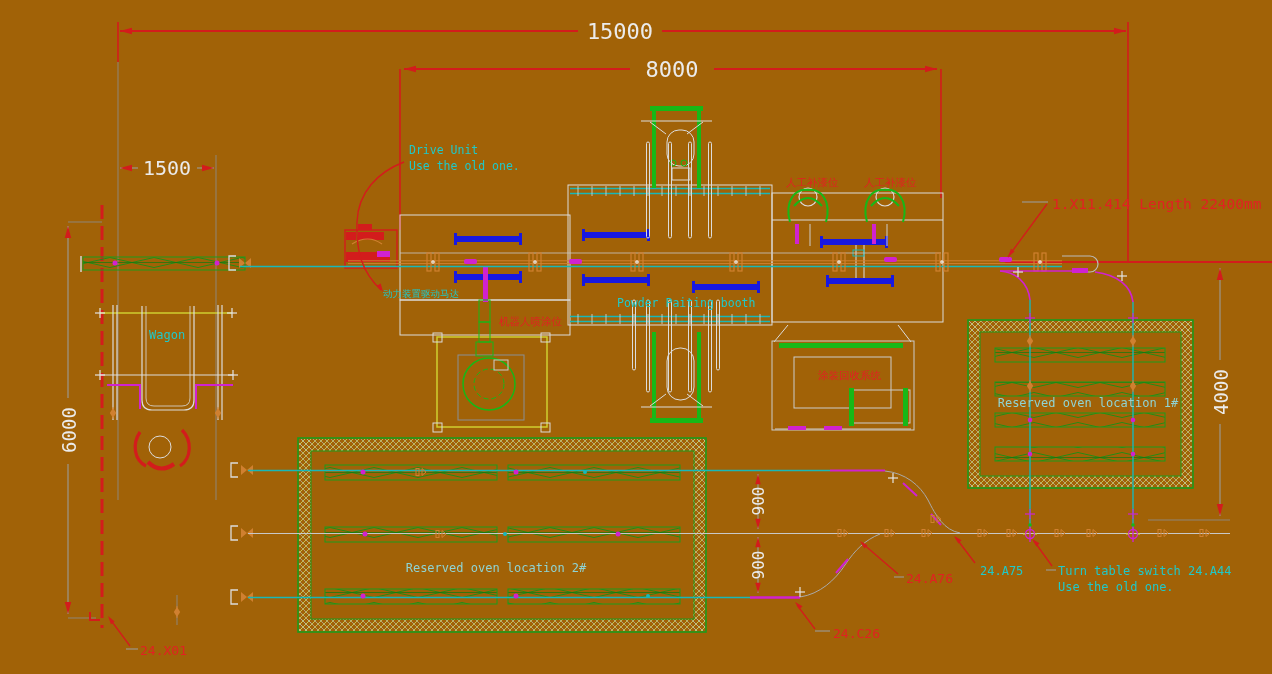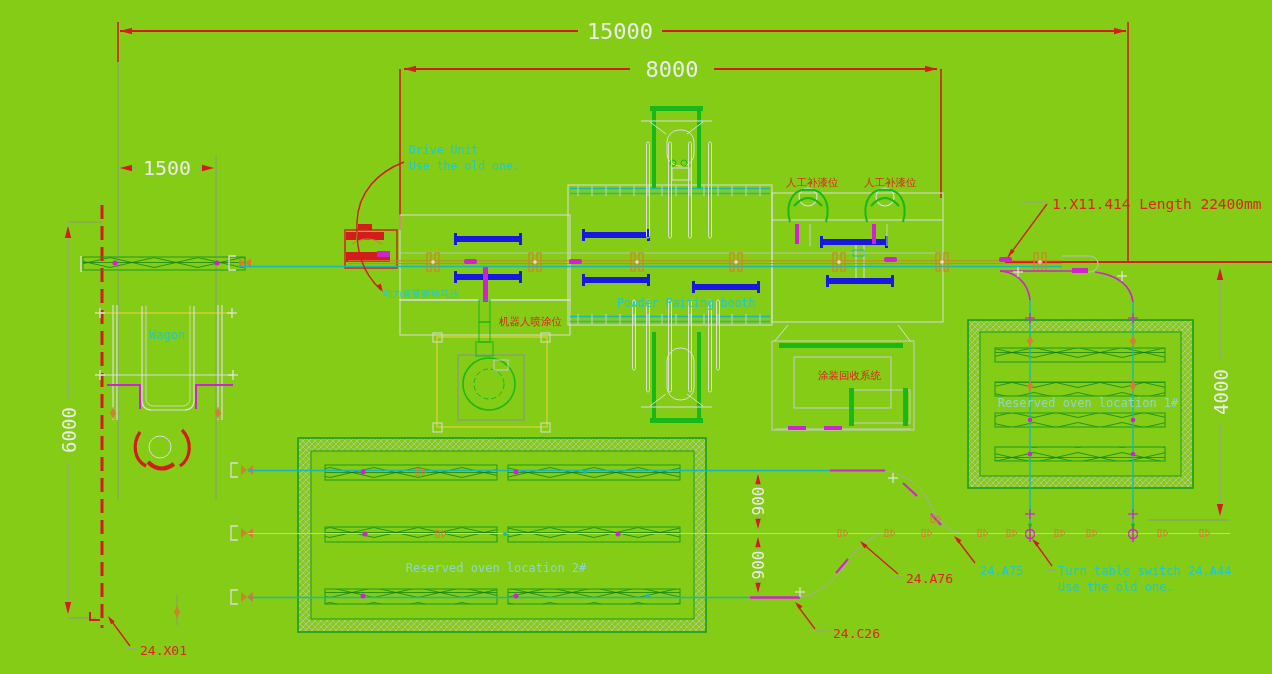--- a/index.html
+++ b/index.html
@@ -1,16 +1,16 @@
 <!DOCTYPE html>
 <html><head>
 <meta charset="utf-8">
 <style>
   html,body{margin:0;padding:0;background:#14181d;}
-  #stage{position:relative;width:1272px;height:674px;background:#84cc16;overflow:hidden;
+  #stage{position:relative;width:1272px;height:674px;background:#a16207;overflow:hidden;
          font-family:"DejaVu Sans Mono","Liberation Mono",monospace;}
   svg{position:absolute;left:0;top:0;}
   text{font-family:"DejaVu Sans Mono","Liberation Mono",monospace;}
   .t-white{fill:#ebebeb;}
   .t-cyan{fill:#1fc9c9;}
   .t-cyan2{fill:#8fd4d4;}
   .t-red{fill:#e02222;}
 </style>
 </head>
 <body>

